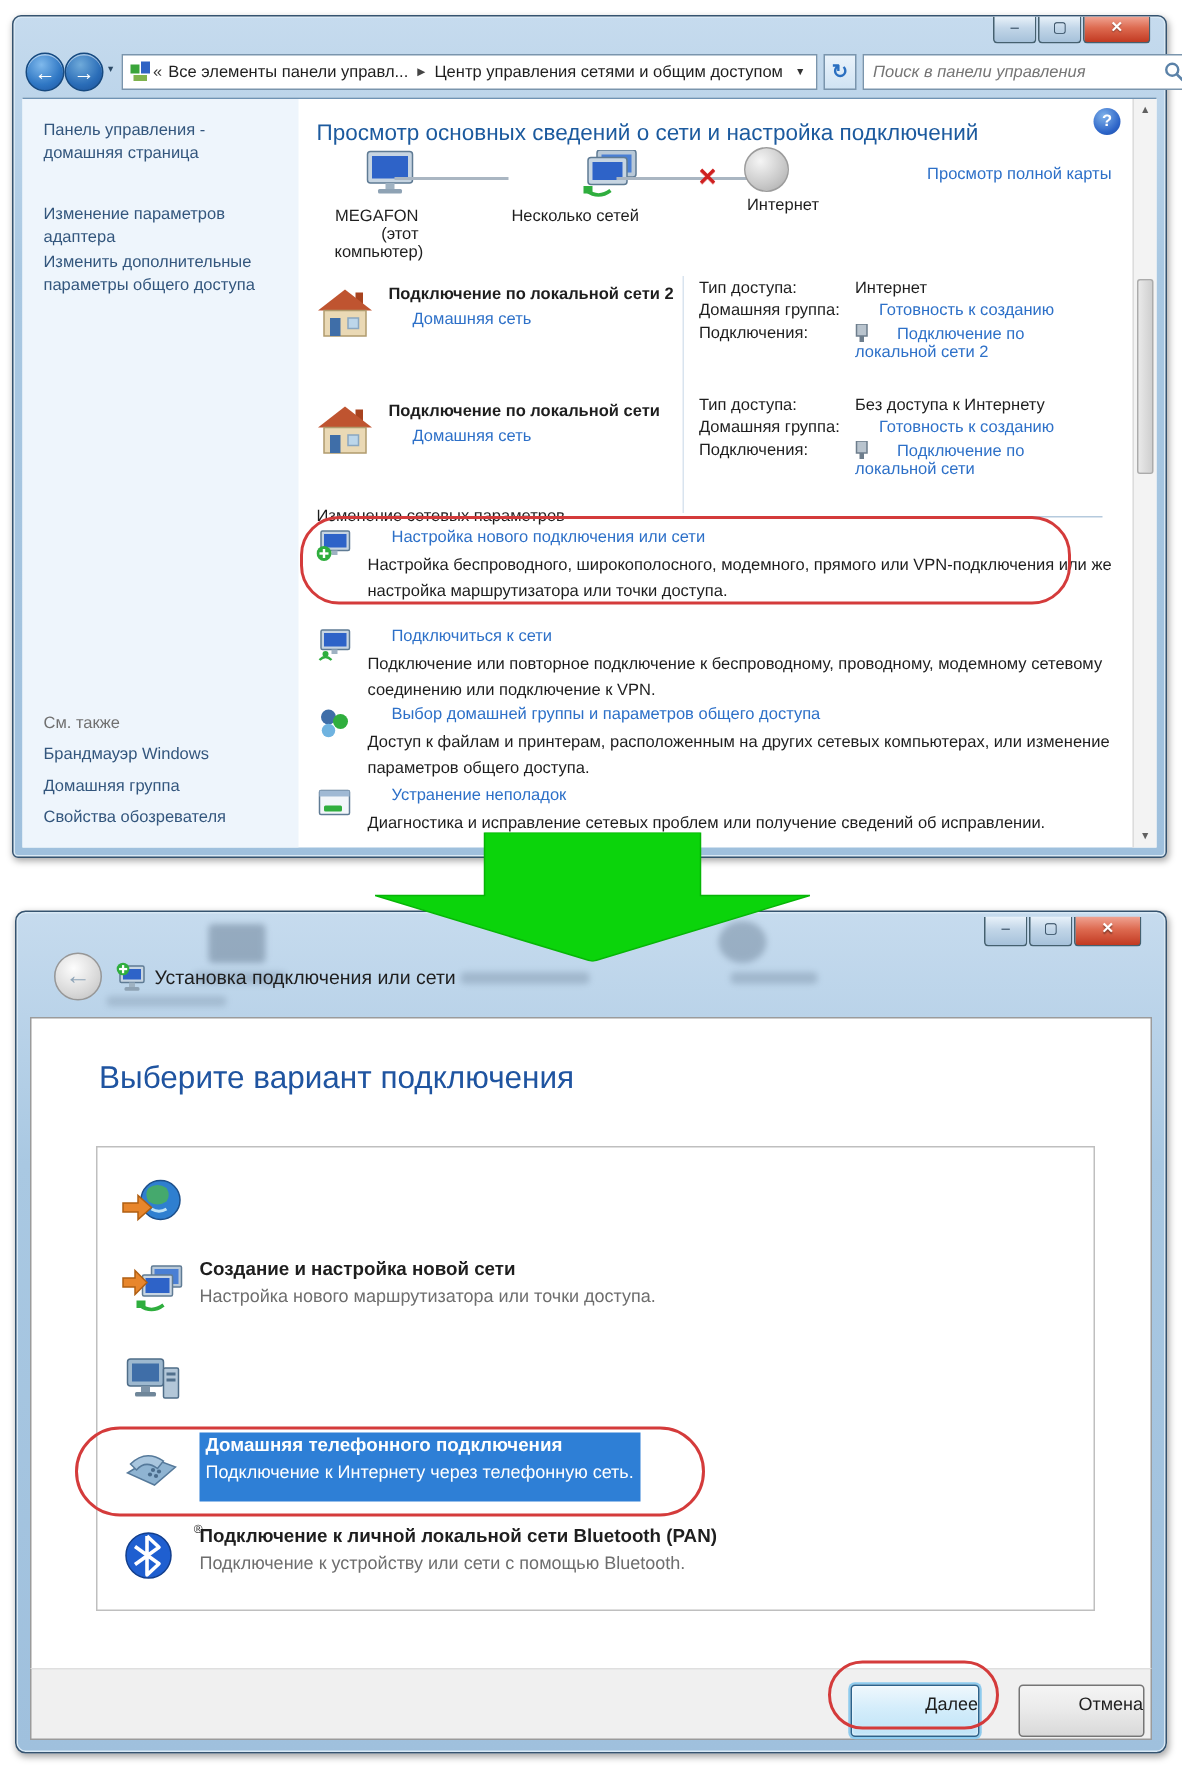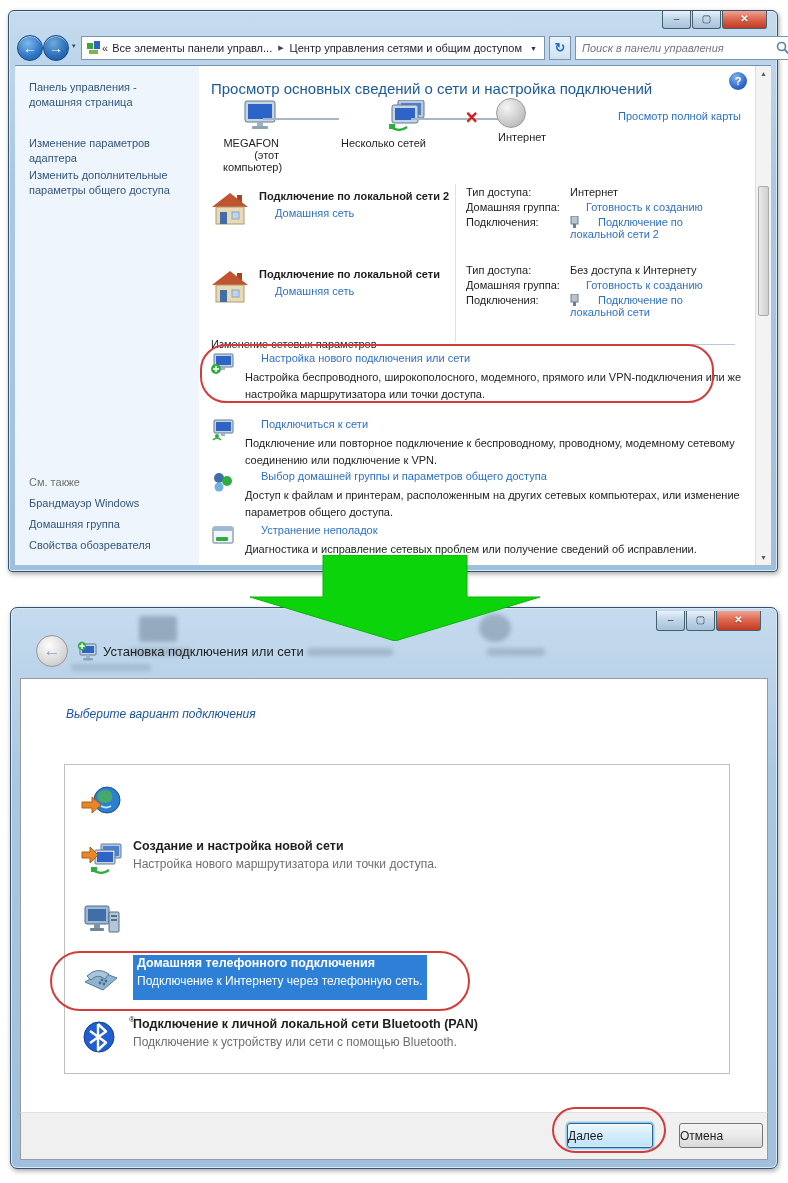--- a/index.html
+++ b/index.html
@@ -65,30 +65,30 @@
   .red-oval{position:absolute;border:2.5px solid #d43b3b;border-radius:26px;z-index:40;}
   #green-arrow{position:absolute;left:250px;top:555px;z-index:30;}
 
   
   #wiz{left:10px;top:607px;width:768px;height:562px;border-radius:7px;}
   .ghost{position:absolute;filter:blur(2px);background:#5d7288;border-radius:3px;}
   #wiz-back{position:absolute;left:25px;top:27px;width:32px;height:32px;border-radius:50%;background:radial-gradient(circle at 40% 32%,#fdfdfd,#d9d9d9 60%,#bdbdbd);border:1px solid #979797;color:#8fa5b8;font-size:17px;text-align:center;line-height:30px;}
   #wiz-title{position:absolute;left:92px;top:36px;font-size:13px;color:#1e1e1e;}
   #wiz-titleicon{position:absolute;left:66px;top:33px;}
   #wiz-content{position:absolute;left:9px;right:9px;top:70px;height:434px;background:#fff;border:1px solid #9b9b9b;border-bottom:none;}
-  #wiz-heading{position:absolute;left:45px;top:28px;font-size:12px;color:#1f54a0;font-style:italic;}
+  #wiz-heading{position:absolute;left:45px;top:28px;font-size:21px;color:#1f54a0;}
   #opt-box{position:absolute;left:43px;top:85px;width:666px;height:310px;border:1px solid #bfbfbf;background:#fff;}
   .opt{position:absolute;left:16px;display:flex;cursor:pointer;}
   .opt .oic{flex:0 0 52px;padding-top:1px;}
   .opt .ot{font-size:12.5px;font-weight:bold;color:#1e1e1e;}
   .opt .od{font-size:12px;color:#6e6e6e;margin-top:4px;}
   .opt.sel .seltxt{background:#2e7fd6;color:#fff;padding:1px 4px 3px 4px;}
   .opt.sel .ot,.opt.sel .od{color:#fff;}
   #wiz-footer{position:absolute;left:9px;right:9px;top:504px;height:48px;background:#f0f0f0;border:1px solid #9b9b9b;border-top:1px solid #dfdfdf;}
-  .btn{position:absolute;top:10px;height:25px;font-size:12px;color:#1e1e1e;text-align:left;line-height:25px;border-radius:3px;cursor:pointer;}
+  .btn{position:absolute;top:10px;height:35px;font-size:12px;color:#1e1e1e;text-align:right;line-height:25px;border-radius:3px;cursor:pointer;}
   #btn-next{left:546px;width:86px;background:linear-gradient(#eff8fd,#d4edfb 45%,#bfe3f7);border:1px solid #2c628b;box-shadow:0 0 0 1.5px #8ecbee,inset 0 0 2px #fff;}
   #btn-cancel{left:658px;width:84px;background:linear-gradient(#f4f4f4,#ebebeb 45%,#d9d9d9);border:1px solid #757575;}
   sup.reg{font-size:8px;color:#1e1e1e;}
 </style>
 </head>
 <body>
 
 <div id="stage">
 
   <div class="win" id="nsc">

